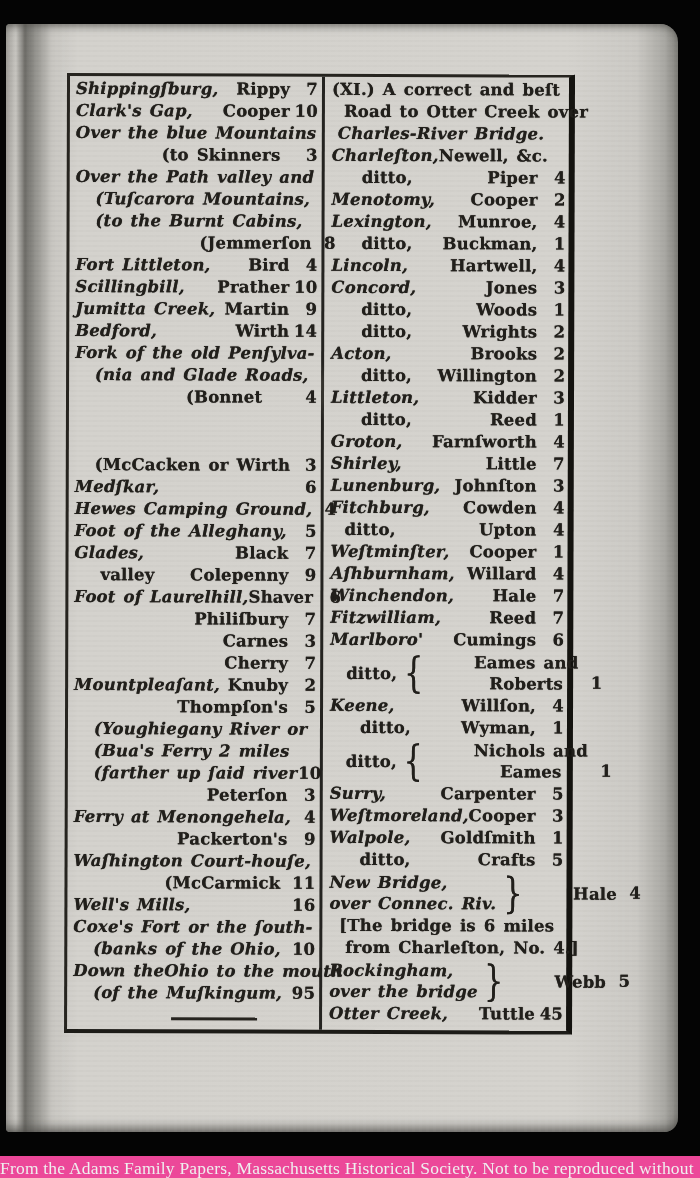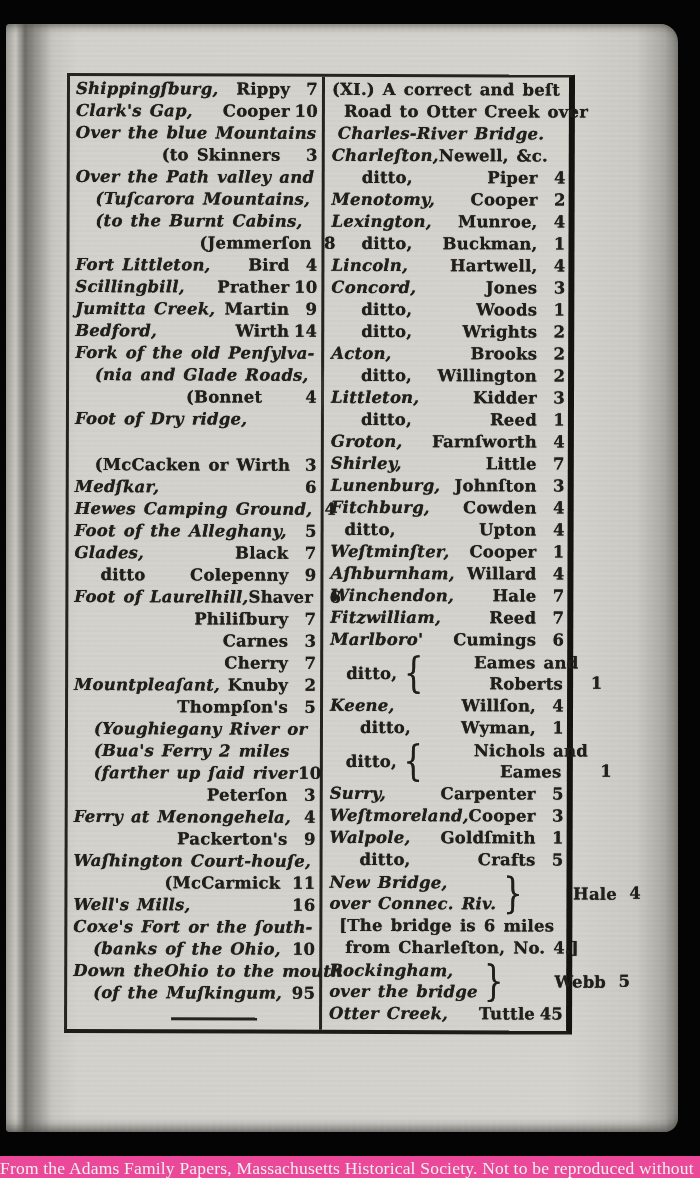--- a/index.html
+++ b/index.html
@@ -129,21 +129,20 @@
             <span class="ital">(nia and Glade Roads,</span>
             <span class="sp"></span>
             <span class="miles"></span>
           </div>
           <div class="row" style="padding-left: 111px;">
             <span class="roman">(Bonnet</span>
             <span class="sp"></span>
             <span class="miles">4</span>
           </div>
           <div class="row">
-            <span class="ital">Foot of Dry ridge,</span>
             <span class="sp"></span>
             <span class="miles"></span>
           </div>
           <div class="row" style="padding-left: 20px; margin-top: 24px;">
             <span class="roman">(McCacken or Wirth</span>
             <span class="sp"></span>
             <span class="miles">3</span>
           </div>
           <div class="row">
             <span class="ital">Medſkar,</span>
@@ -160,21 +159,21 @@
             <span class="sp"></span>
             <span class="miles">5</span>
           </div>
           <div class="row">
             <span class="ital">Glades,</span>
             <span class="sp"></span>
             <span class="roman agent">Black</span>
             <span class="miles">7</span>
           </div>
           <div class="row" style="padding-left: 26px;">
-            <span class="roman">ditto</span>
+            <span class="roman">valley</span>
             <span class="sp"></span>
             <span class="roman agent">Colepenny</span>
             <span class="miles">9</span>
           </div>
           <div class="row">
             <span class="ital">Foot of Laurelhill,</span>
             <span class="sp"></span>
             <span class="roman agent">Shaver</span>
             <span class="miles">6</span>
           </div>

